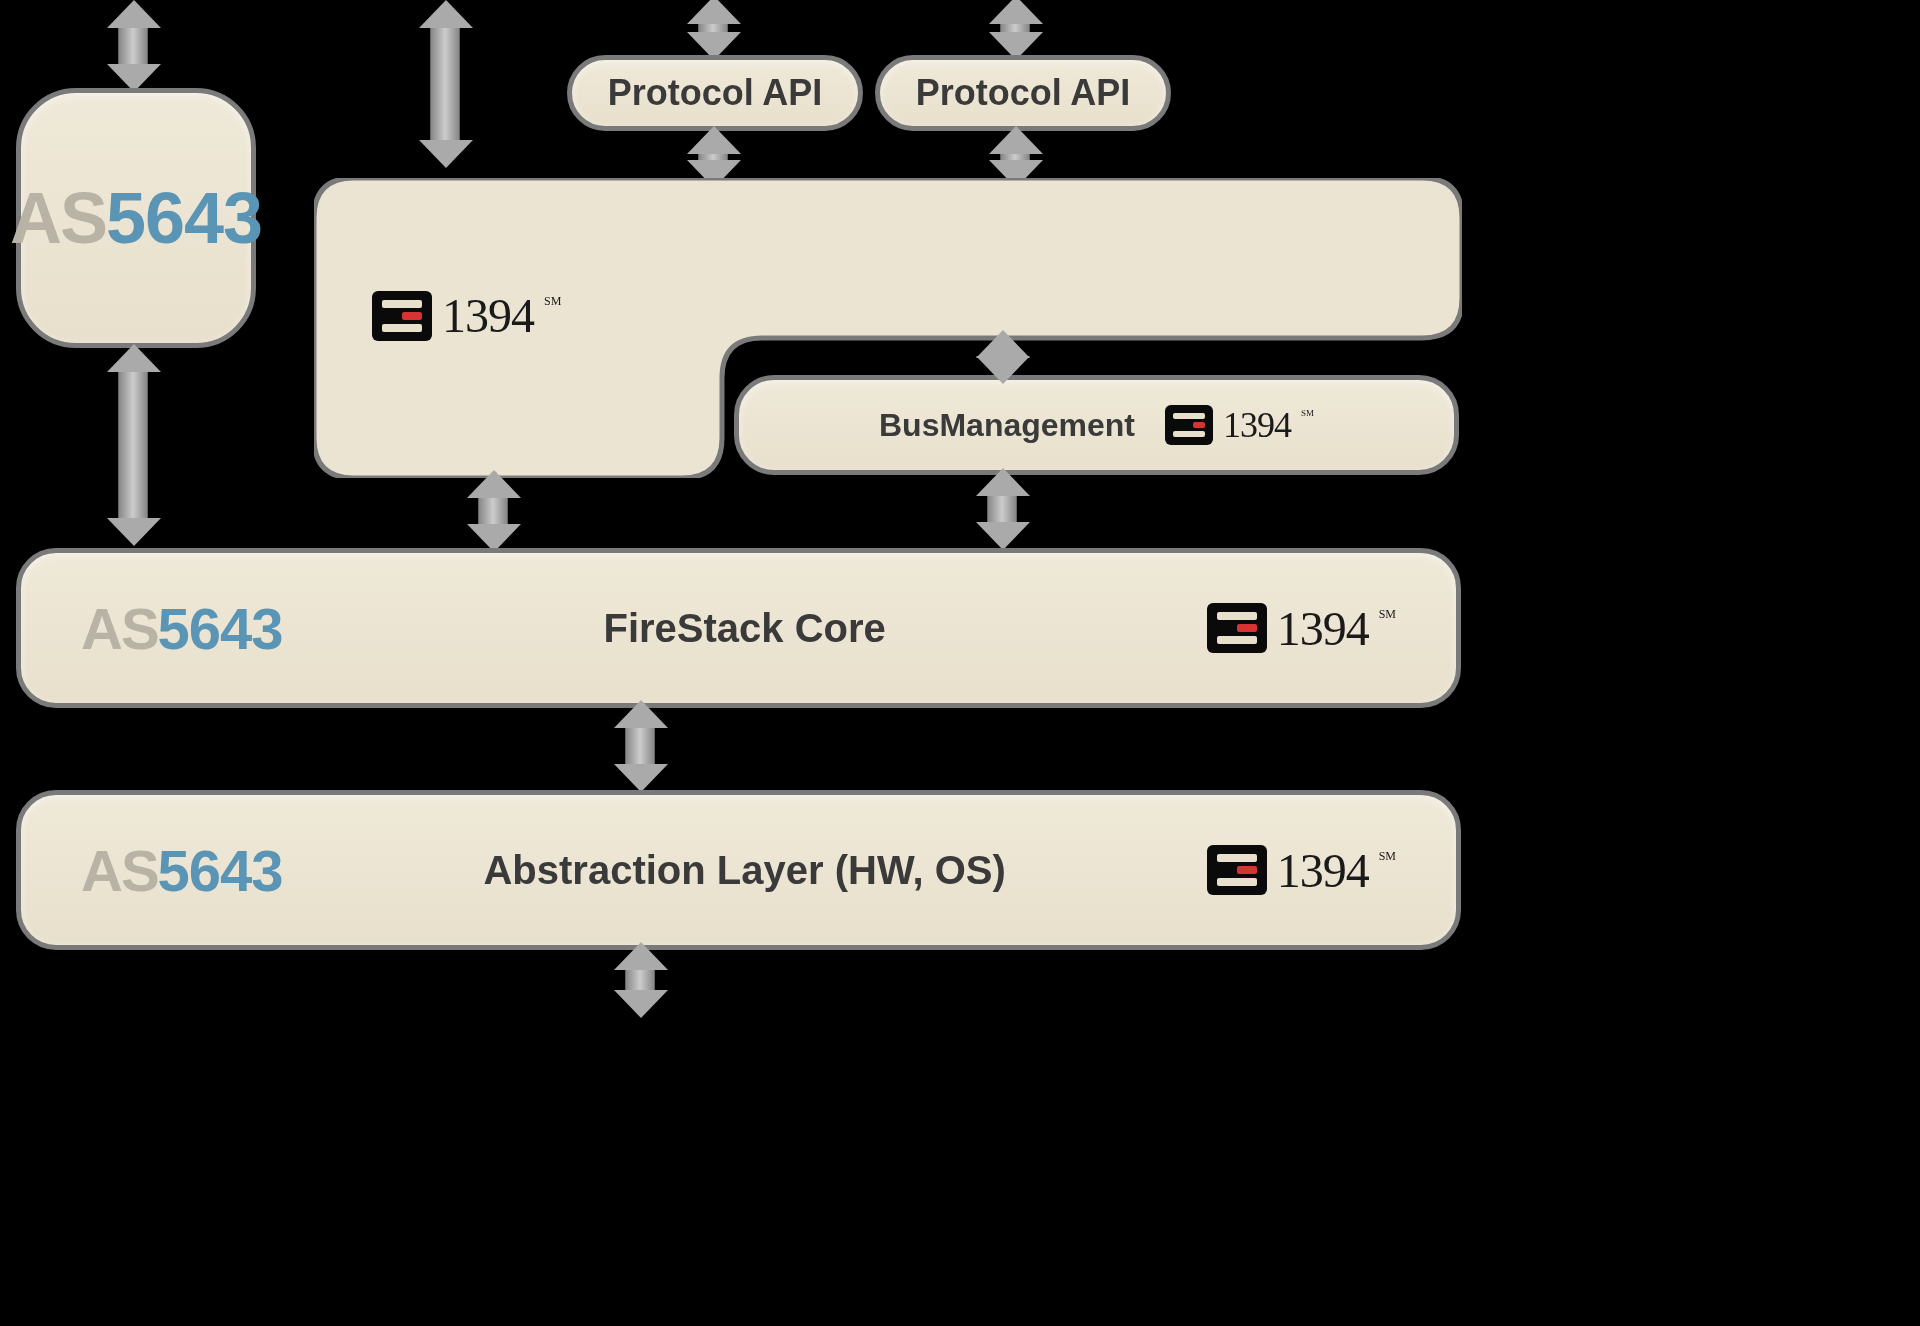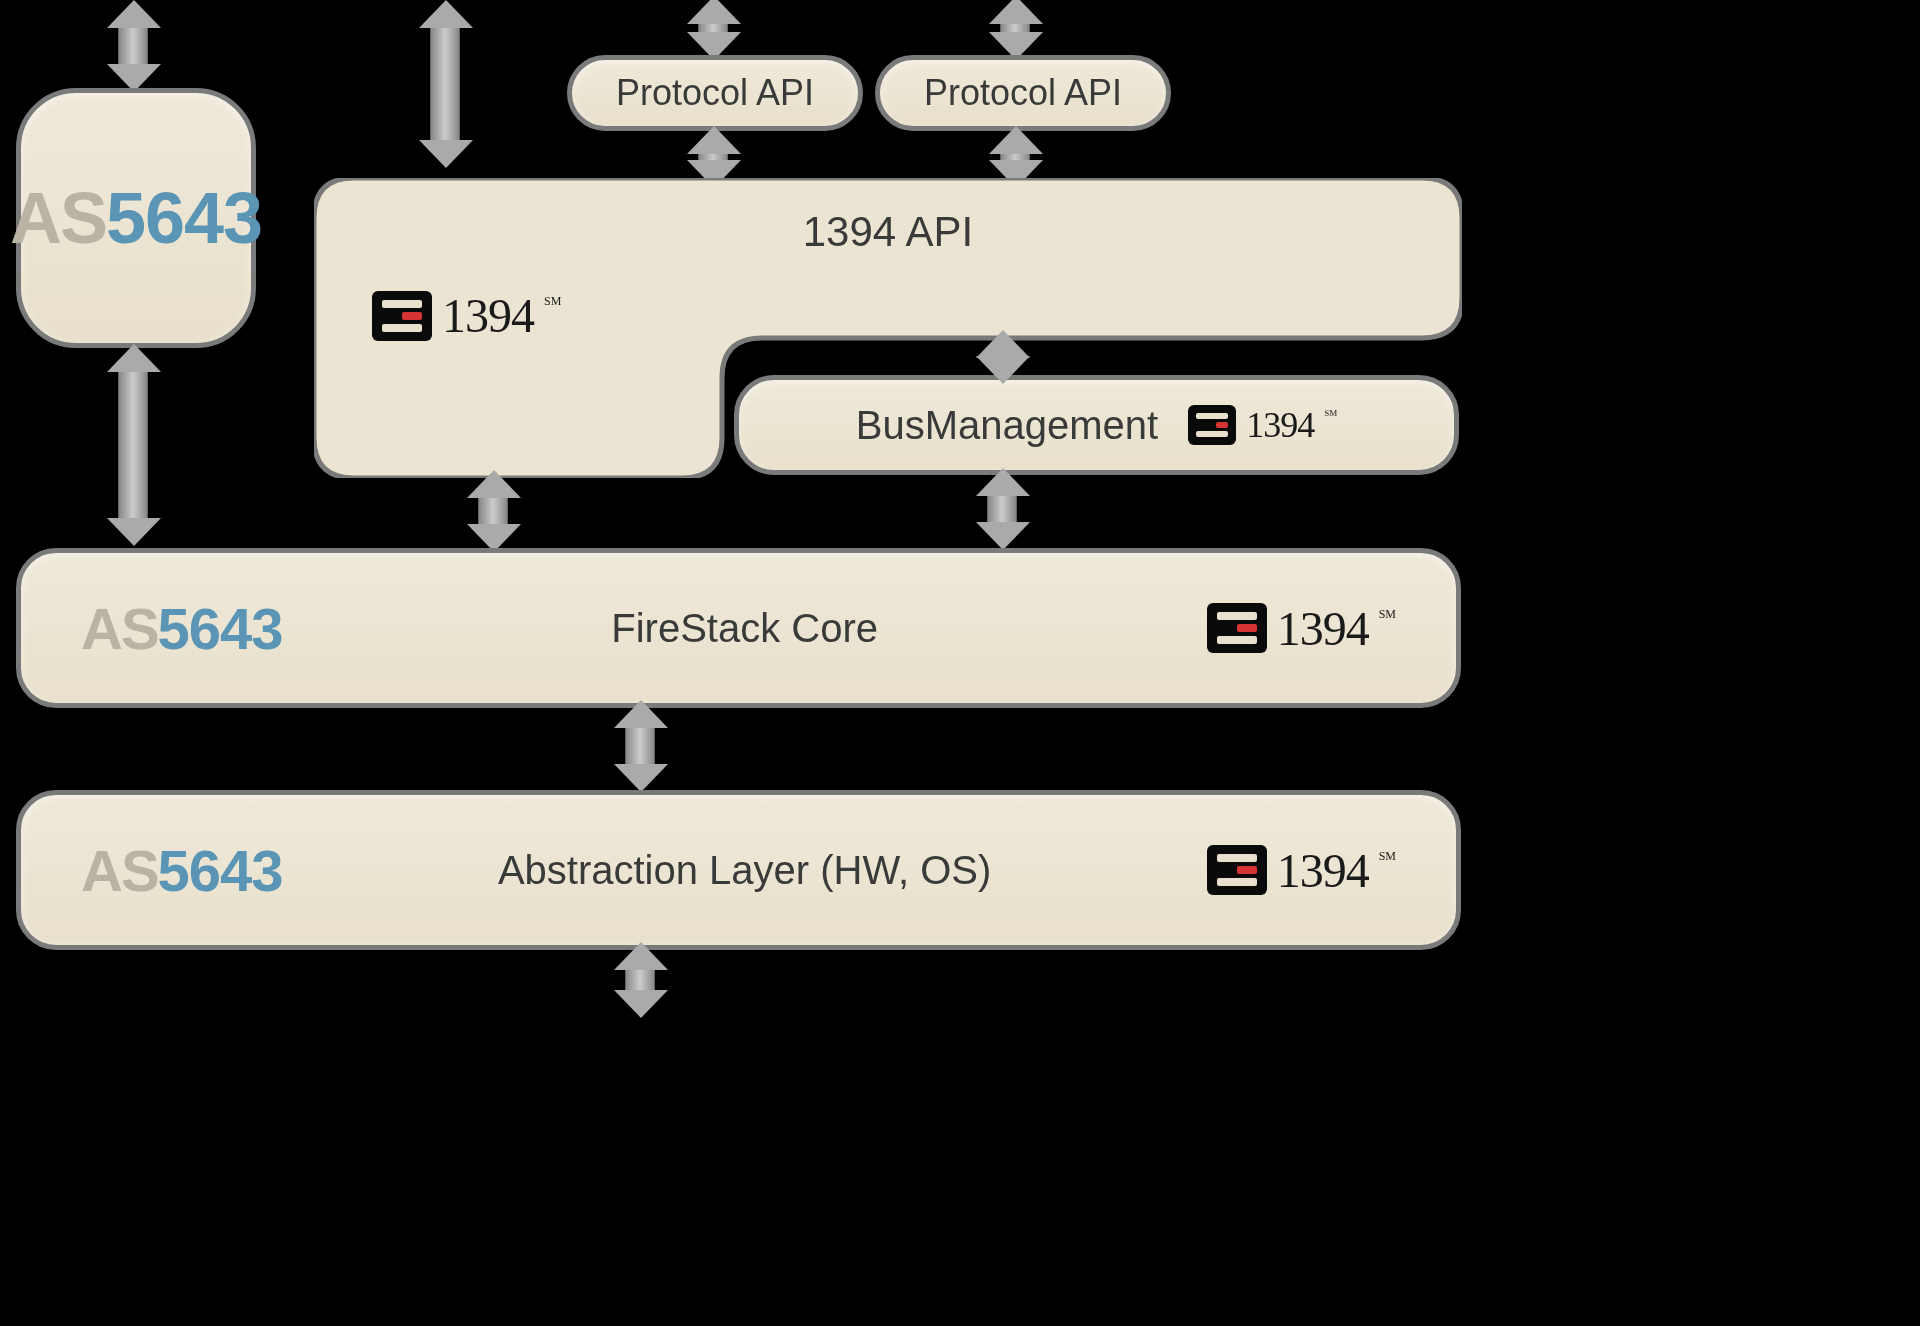--- a/index.html
+++ b/index.html
@@ -12,21 +12,21 @@
     }
     .box {
       position: absolute;
       background: linear-gradient(to bottom, #efe9d9, #e8e0cc);
       border: 5px solid #7a7a7a;
       border-radius: 40px;
       box-shadow: inset 0 2px 8px rgba(255,255,255,0.5);
     }
     .box-title {
       font-size: 42px;
-      font-weight: normal;
+      font-weight: bold;
       color: #3a3a3a;
     }
     .arrow-v {
       position: absolute;
       width: 30px;
       background: #aaa;
     }
     .arrow-v::before, .arrow-v::after {
       content: '';
       position: absolute;
@@ -116,36 +116,33 @@
   <span class="as-logo large">
     <span class="as-prefix">AS</span>
       <span class="as-number">5643</span>
   </span>
 </div>
 
 <div style="position:absolute; left:314px; top:178px; width:1148px; height:300px;">
   <svg width="1148" height="300" viewBox="0 0 1148 300" style="position:absolute;">
     <path d="M 40 0 L 1108 0 Q 1148 0 1148 40 L 1148 120 Q 1148 160 1108 160 L 448 160 Q 408 160 408 200 L 408 260 Q 408 300 368 300 L 40 300 Q 0 300 0 260 L 0 40 Q 0 0 40 0 Z" fill="#ebe4d2" stroke="#7a7a7a" stroke-width="5"></path>
   </svg>
-  <div style="position:absolute; width:100%; text-align:center; top:30px;">
-    <span class="box-title">1394 API</span>
-  </div>
   <div class="ieee-logo" style="position:absolute; left:58px; top:110px;">
     <span class="bars">
       <span class="bar"></span>
         <span class="bar red"></span>
         <span class="bar"></span>
     </span>
     <span class="num">1394</span>
     <span class="sm">SM</span>
   </div>
 </div>
 
 <div class="box" style="left:734px; top:375px; width:725px; height:100px; display:flex; align-items:center; justify-content:center; gap:30px;">
-  <span class="box-title" style="font-size:40px;">BusManagement</span>
+  <span class="box-title" style="font-size:32px;">BusManagement</span>
   <span class="ieee-logo small">
     <span class="bars">
       <span class="bar"></span>
         <span class="bar red"></span>
         <span class="bar"></span>
     </span>
     <span class="num">1394</span>
     <span class="sm">SM</span>
   </span>
 </div>

